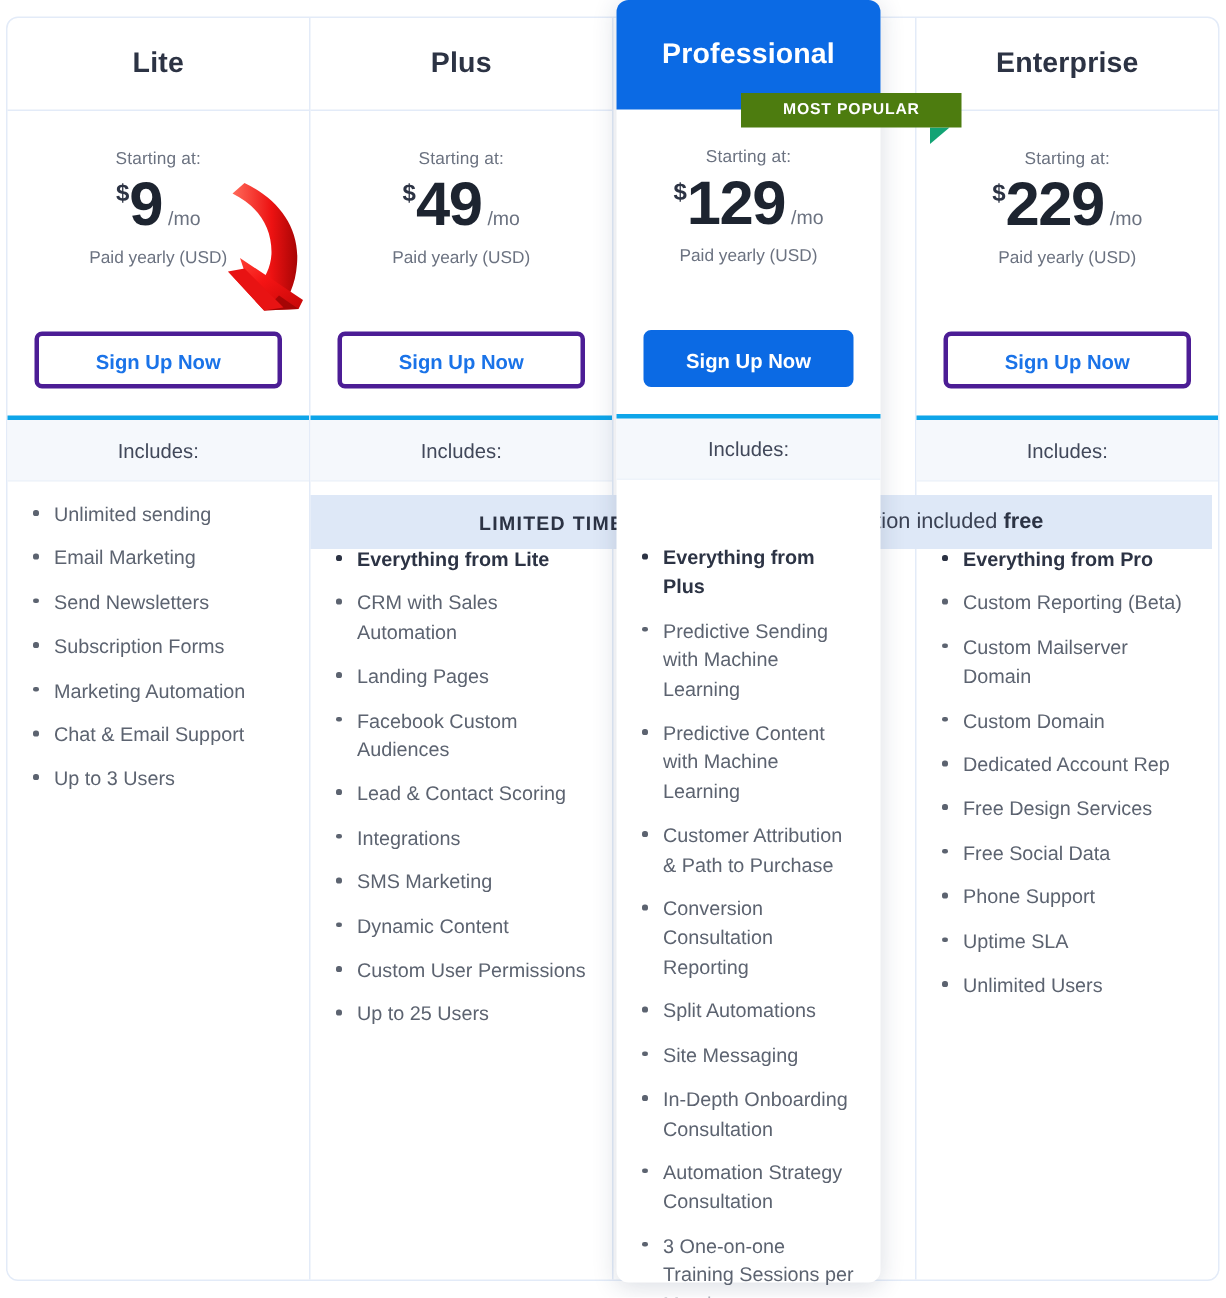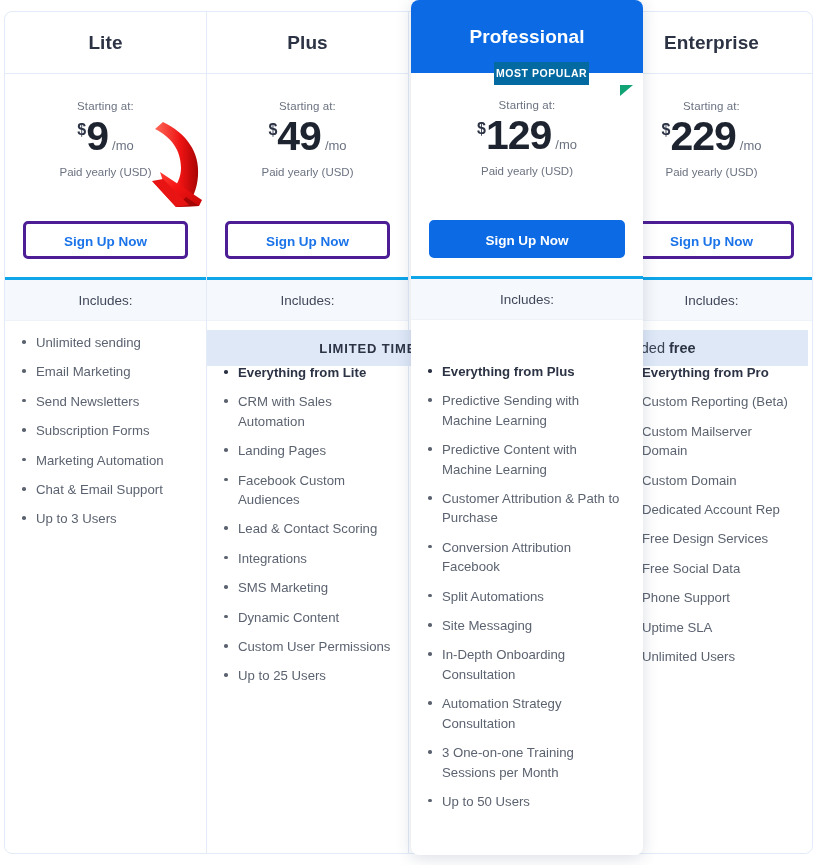--- a/index.html
+++ b/index.html
@@ -184,42 +184,42 @@
   .limited-banner .msg {
     font-size: 14.5px;
     color: #3b4254;
   }
   .limited-banner .msg b { font-weight: 700; color: #2c3344; }
 
   
   .featured-card {
     position: absolute;
     left: 411px; top: 0px;
-    width: 232px; height: 855px;
+    width: 176px; height: 855px;
     background: #ffffff;
     border-radius: 8px;
     box-shadow: 0 3px 16px rgba(30,50,90,.16);
     z-index: 4;
     overflow: visible;
   }
   .featured-card .col-head {
     background: #0b6ae4;
     border-radius: 8px 8px 0 0;
     border-bottom: none;
     height: 73px;
   }
   .featured-card .col-head .name { color: #ffffff; }
 
   
   .ribbon {
     position: absolute;
     left: 83px; top: 62px;
     height: 23px;
-    padding: 0 2px;
-    background: #0369a1;
+    padding: 0 28px;
+    background: #4d7c0f;
     color: #ffffff;
     font-size: 10.5px;
     font-weight: 700;
     letter-spacing: .55px;
     line-height: 23px;
     z-index: 6;
     white-space: nowrap;
   }
   .ribbon-fold {
     position: absolute;
@@ -363,21 +363,21 @@
       <button class="signup-btn">Sign Up Now</button>
     </div>
      <div class="includes">
       <span>Includes:</span>
     </div>
      <ul class="features offset" style="list-style:none">
           <li class="feature bold">Everything from Plus</li>
           <li class="feature">Predictive Sending with Machine Learning</li>
           <li class="feature">Predictive Content with Machine Learning</li>
           <li class="feature">Customer Attribution &amp; Path to Purchase</li>
-          <li class="feature">Conversion Attribution Facebook</li>
+          <li class="feature">Conversion Consultation Reporting</li>
           <li class="feature">Split Automations</li>
           <li class="feature">Site Messaging</li>
           <li class="feature">In-Depth Onboarding Consultation</li>
           <li class="feature">Automation Strategy Consultation</li>
           <li class="feature">3 One-on-one Training Sessions per Month</li>
           <li class="feature">Up to 50 Users</li>
         </ul>
    </div>
     </div>
 

